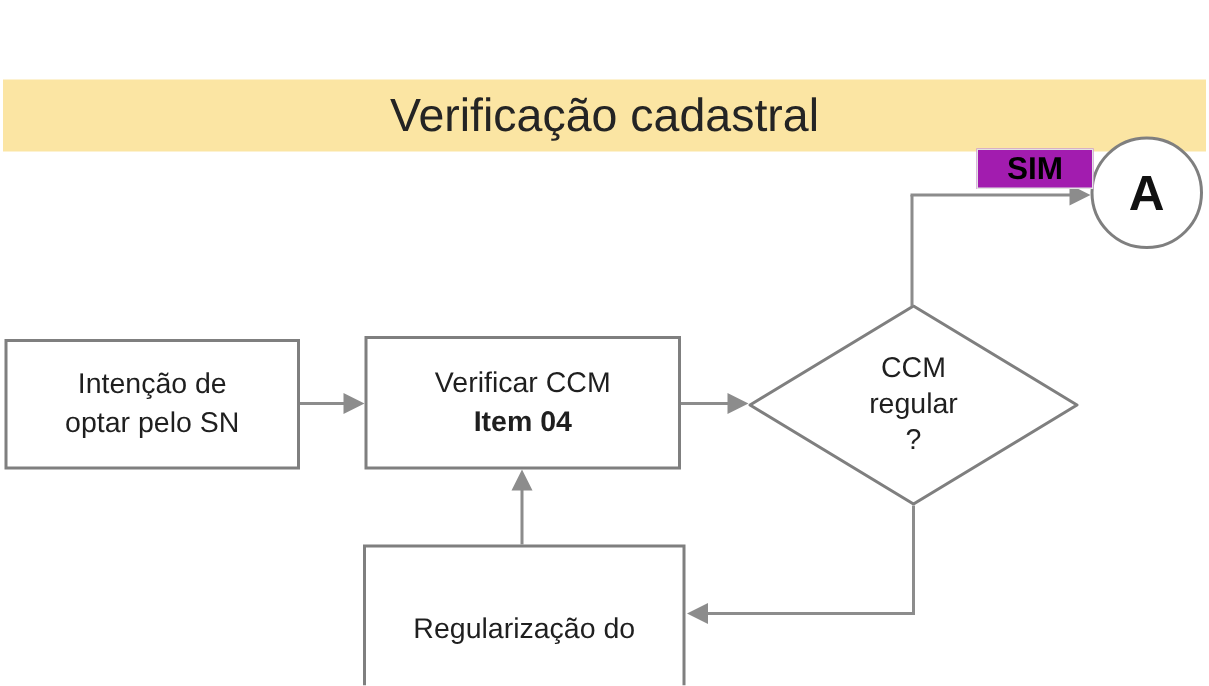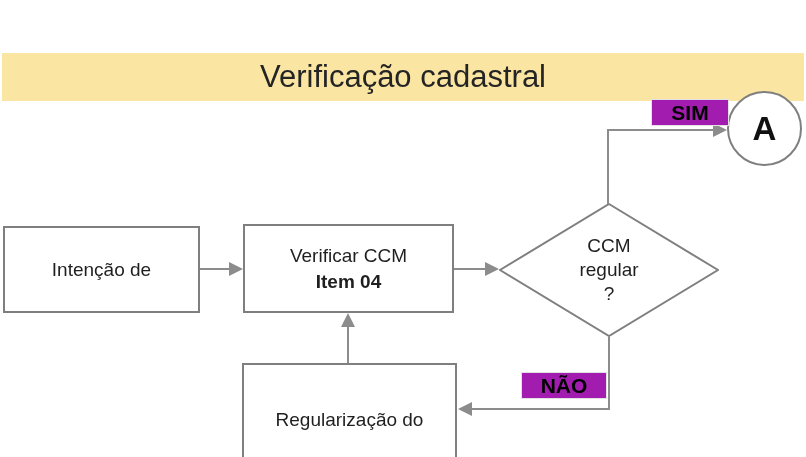--- a/index.html
+++ b/index.html
@@ -53,20 +53,21 @@
 <body>
 
 <div class="canvas">
 
   <div class="title-bar">
     <span class="title-text">Verificação cadastral</span>
   </div>
 
   <div class="node" id="node-start">
     <span>Intenção de</span>
+    <span>optar pelo SN</span>
   </div>
 
   <div class="node" id="node-verify">
     <span>Verificar CCM</span>
     <span class="bold">Item 04</span>
   </div>
 
   <div class="node" id="node-regularize">
     <span>Regularização do</span>
   </div>
@@ -93,18 +94,17 @@
   <div class="arr arr-right" style="left:485px; top:262px;"></div>
 
   <div class="vline" style="left:607px; top:130px; height:74px;"></div>
   <div class="hline" style="left:607px; top:129px; width:107px;"></div>
   <div class="arr arr-right" style="left:713px; top:123px;"></div>
   <div class="edge-label" id="label-sim">SIM</div>
 
   <div class="vline" style="left:608px; top:337px; height:73px;"></div>
   <div class="hline" style="left:471px; top:408px; width:139px;"></div>
   <div class="arr arr-left" style="left:458px; top:402px;"></div>
-  <div class="edge-label" id="label-nao">NÃO</div>
 
   <div class="vline" style="left:347px; top:326px; height:37px;"></div>
   <div class="arr arr-up" style="left:341px; top:313px;"></div>
 
 </div>
 
 </body></html>

